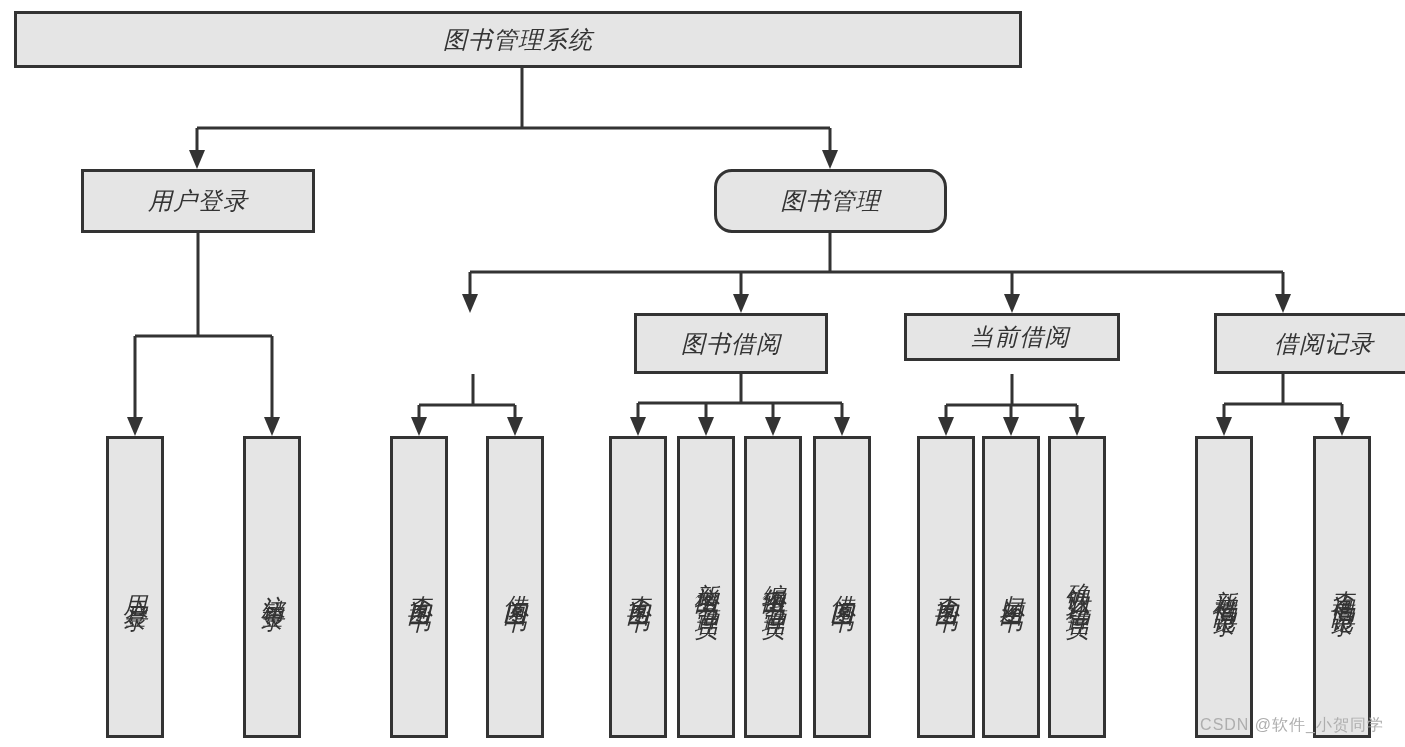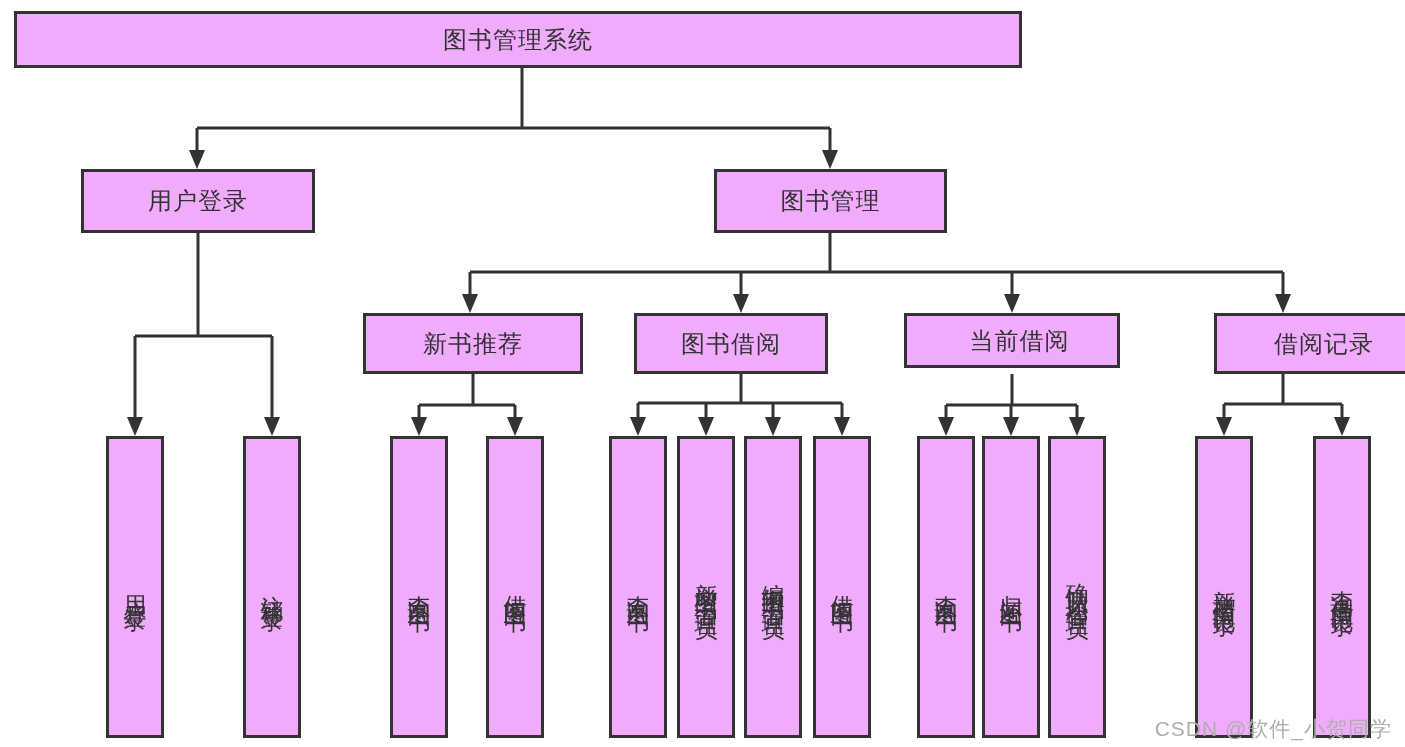--- a/index.html
+++ b/index.html
@@ -23,44 +23,45 @@
     stroke: #333333;
     stroke-width: 3;
   }
   .connectors polygon {
     fill: #333333;
     stroke: none;
   }
   .node {
     position: absolute;
     box-sizing: border-box;
-    background: #f0abfc;
+    background: #e5e5e5;
     border: 3px solid #333333;
     display: flex;
     align-items: center;
     justify-content: center;
     z-index: 2;
+    font-style: italic;
   }
   .box-h { font-size: 24px; letter-spacing: 1px; line-height: 1; white-space: nowrap; }
   .box-v {
     font-size: 23px;
     line-height: 1;
   }
   .box-v .vlabel {
     writing-mode: vertical-rl;
     text-orientation: mixed;
     letter-spacing: 5px;
     line-height: 1;
   }
   .watermark {
     position: absolute;
     top: 715px;
-    right: 13px;
+    right: 21px;
     z-index: 3;
-    font-size: 21px;
+    font-size: 16px;
     letter-spacing: 1px;
     color: #aeaeae;
     white-space: nowrap;
   }
 </style>
 </head>
 <body>
 
 <div class="stage">
 
@@ -100,31 +101,28 @@
     <polygon points="1334,417 1350,417 1342,436"></polygon>
   </svg>
 
   <div class="node box-h" style="left:14px; top:11px; width:1008px; height:57px;">
     <span>图书管理系统</span>
   </div>
 
   <div class="node box-h" style="left:81px; top:169px; width:234px; height:64px;">
     <span>用户登录</span>
   </div>
-  <div class="node box-h" style="left:714px; top:169px; width:233px; height:64px;">
+  <div class="node box-h" style="left:714px; top:169px; width:233px; height:64px;border-radius:18px;">
     <span>图书管理</span>
   </div>
 
-  <div class="node box-h" style="left:363px; top:313px; width:220px; height:61px;">
-    <span>新书推荐</span>
-  </div>
   <div class="node box-h" style="left:634px; top:313px; width:194px; height:61px;">
     <span>图书借阅</span>
   </div>
-  <div class="node box-h" style="left:904px; top:313px; width:216px; height:55px;padding-left:15px;">
+  <div class="node box-h" style="left:904px; top:313px; width:216px; height:48px;padding-left:15px;">
     <span>当前借阅</span>
   </div>
   <div class="node box-h" style="left:1214px; top:313px; width:220px; height:61px;">
     <span>借阅记录</span>
   </div>
 
   <div class="node box-v" style="left:106px; top:436px; width:58px; height:302px;">
     <span class="vlabel">用户登录</span>
   </div>
   <div class="node box-v" style="left:243px; top:436px; width:58px; height:302px;">

